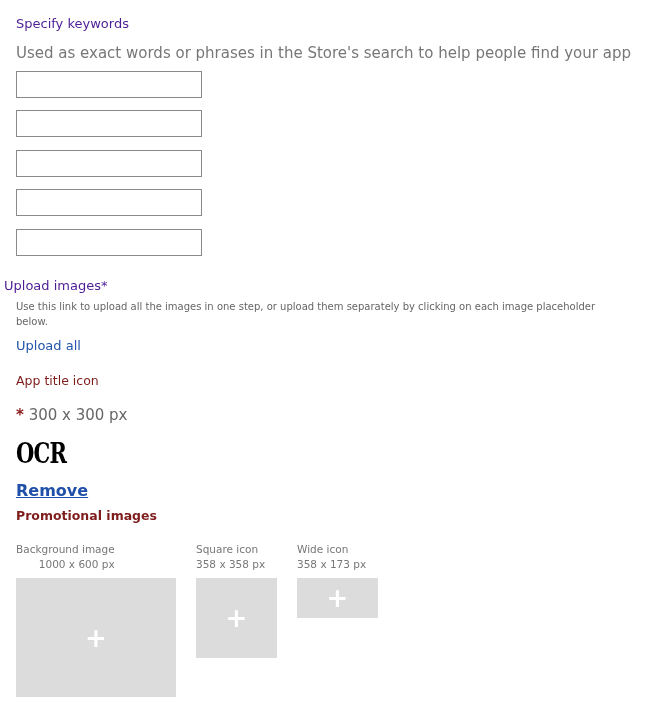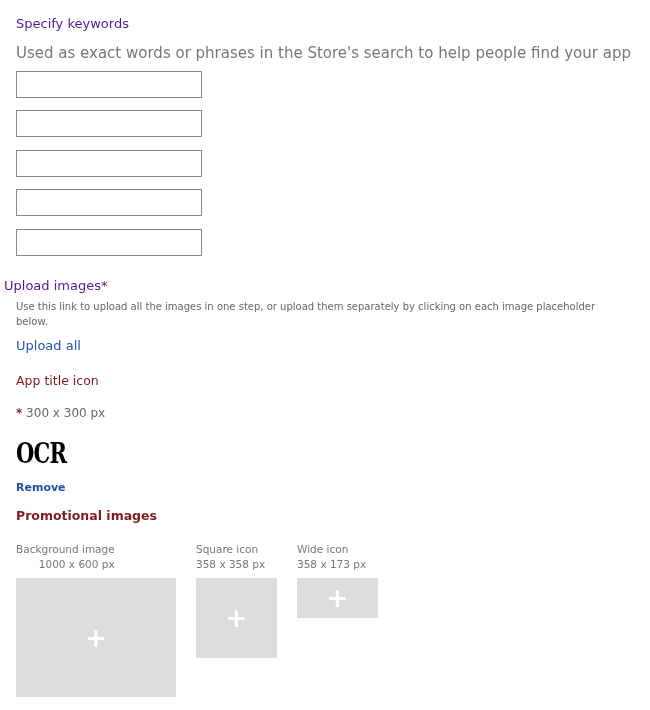--- a/index.html
+++ b/index.html
@@ -11,23 +11,23 @@
   .abs { position: absolute; }
   .h2 { font-size: 13px; color: #4c1d95; }
   .desc { font-size: 15px; color: #777; }
   .desc2 { font-size: 10px; color: #666; line-height: 15px; width: 580px; }
   .kw-input {
     position: absolute; left: 16px; width: 184px; height: 25px;
     border: 1px solid #8a8a8a; background: #fff; box-sizing: content-box;
     padding: 0; outline: none;
   }
   .link { color: #2255aa; font-size: 13px; cursor: pointer; text-decoration: none; }
-  .remove { color: #1f4fa8; font-size: 11px; font-weight: bold; cursor: pointer; }
+  .remove { color: #1f4fa8; font-size: 16px; font-weight: bold; cursor: pointer; text-decoration: underline; }
   .sub { font-size: 12.5px; color: #7f1d1d; }
-  .small { font-size: 12px; color: #666; }
+  .small { font-size: 15px; color: #666; }
   .star { color: #8b2020; font-weight: bold; }
   .ocr {
     font-family: "DejaVu Serif", "Liberation Serif", serif;
     font-weight: bold; font-size: 27px; color: #000;
     letter-spacing: -1px; transform: scaleX(0.78); transform-origin: left top;
   }
   .ph-label { font-size: 10.5px; color: #777; line-height: 15px; }
   .ph {
     position: absolute; background: #dcdcdc; cursor: pointer;
     display: flex; align-items: center; justify-content: center;

